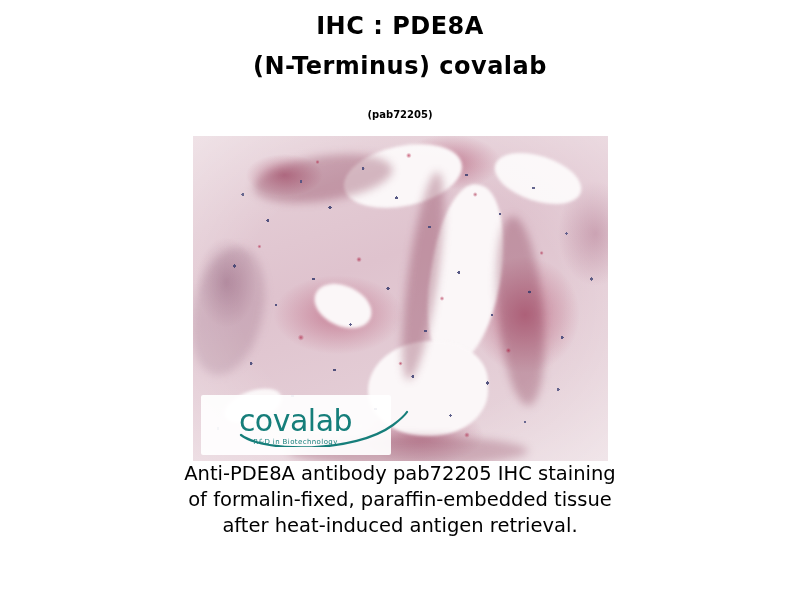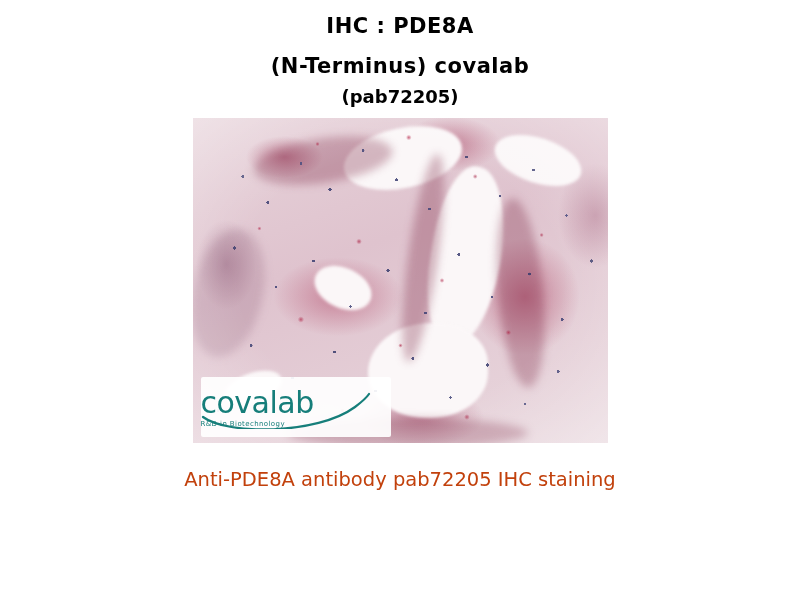--- a/index.html
+++ b/index.html
@@ -22,30 +22,30 @@
     display: flex;
     flex-direction: column;
     align-items: center;
   }
   .title-block {
     width: 100%;
     text-align: center;
     margin-top: 6px;
   }
   .title-line {
-    font-size: 21px;
+    font-size: 24px;
     font-weight: bold;
     letter-spacing: 0.5px;
     line-height: 40px;
   }
   .subtitle {
-    font-size: 18px;
+    font-size: 10px;
     font-weight: bold;
     line-height: 18px;
-    margin-top: 2px;
+    margin-top: 20px;
   }
   .figure-wrap {
     position: relative;
     width: 415px;
     height: 325px;
     margin-top: 12px;
     overflow: hidden;
     background: #f2e4e8;
   }
   
@@ -153,21 +153,21 @@
   
   .logo {
     position: absolute;
     left: 8px;
     bottom: 6px;
     width: 190px;
     height: 60px;
     background: rgba(255,255,255,0.92);
     display: flex;
     flex-direction: column;
-    align-items: flex-start;
+    align-items: center;
     justify-content: center;
     border-radius: 2px;
   }
   .logo-word {
     position: relative;
     font-family: "DejaVu Sans", sans-serif;
     font-size: 30px;
     color: #167e7a;
     letter-spacing: -0.5px;
     line-height: 32px;
@@ -182,25 +182,25 @@
     pointer-events: none;
   }
   .logo-tag {
     font-size: 7px;
     color: #167e7a;
     letter-spacing: 0.4px;
     margin-top: 1px;
   }
   .caption {
     width: 520px;
-    margin-top: 24px;
+    margin-top: 0;
     text-align: center;
     font-size: 19.5px;
     line-height: 26px;
-    color: #c2410c;
+    color: #000000;
   }
   .caption p { margin: 0; }
 </style>
 </head>
 <body>
 
 <div class="page">
 
   <div class="title-block">
     <div class="title-line">IHC : PDE8A</div>
@@ -231,15 +231,17 @@
         <svg class="logo-swoosh" viewBox="0 0 182 38">
           <path d="M6 26 C 30 44, 120 44, 158 16 C 166 10, 170 6, 172 3" fill="none" stroke="#167e7a" stroke-width="2.2" stroke-linecap="round"></path>
         </svg>
       </div>
       <div class="logo-tag">R&amp;D in Biotechnology</div>
     </div>
   </div>
 
   <div class="caption">
     <p>Anti-PDE8A antibody pab72205 IHC staining</p>
+    <p>of formalin-fixed, paraffin-embedded tissue</p>
+    <p>after heat-induced antigen retrieval.</p>
   </div>
 
 </div>
 
 </body></html>

